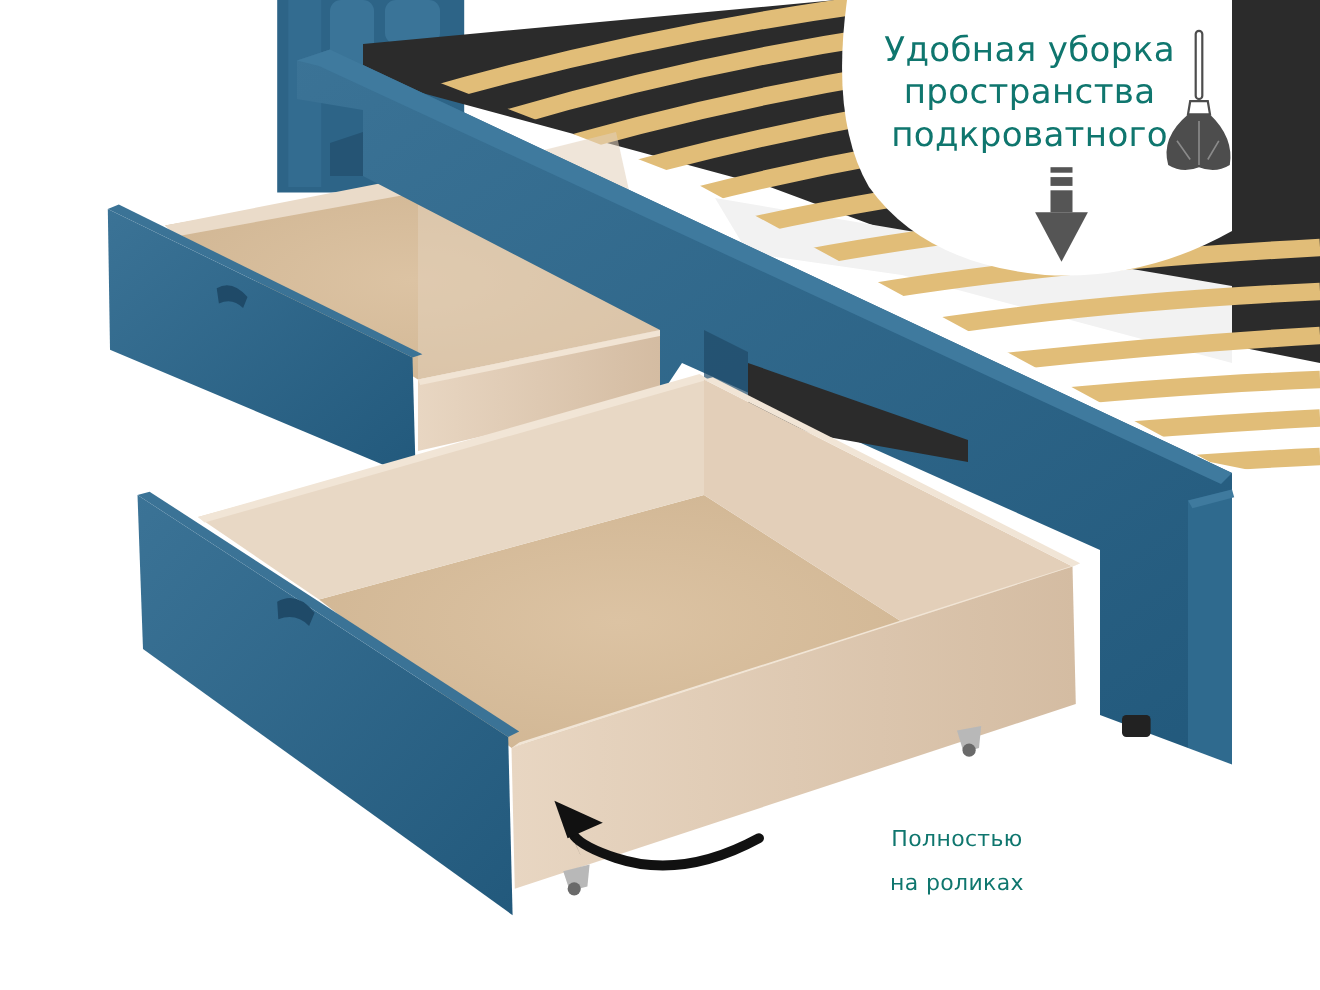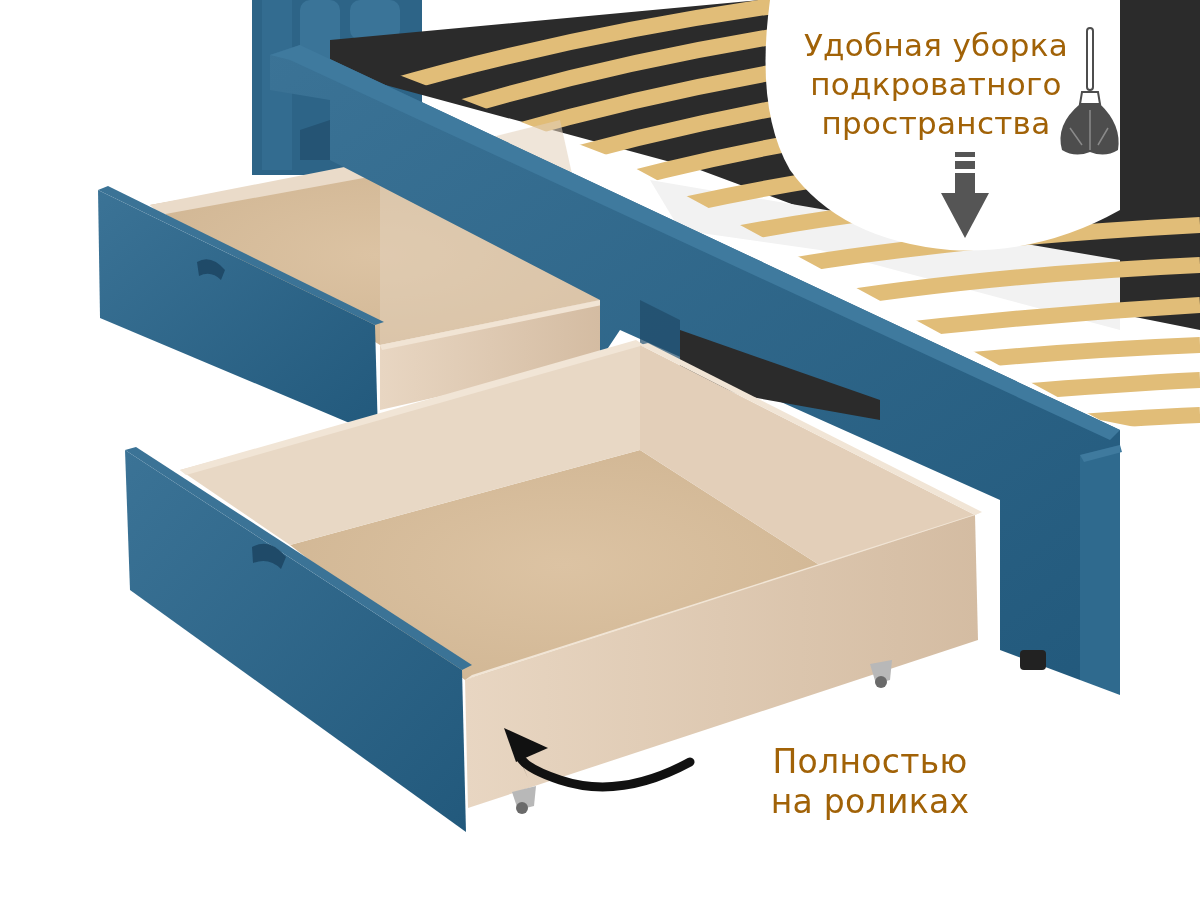--- a/index.html
+++ b/index.html
@@ -1,24 +1,24 @@
 <!DOCTYPE html>
 <html><head>
   <meta charset="utf-8">
   <style>
     html, body { margin: 0; padding: 0; background: #ffffff; }
     body { width: 1200px; height: 900px; position: relative; overflow: hidden; font-family: "DejaVu Sans", "Liberation Sans", sans-serif; }
     #scene { position: absolute; left: 0; top: 0; width: 1200px; height: 900px; }
     .callout-text {
-      position: absolute; color: #a16207; text-align: center;
+      position: absolute; color: #0f766e; text-align: center;
       font-family: "DejaVu Sans", "Liberation Sans", sans-serif;
       font-size: 31px; line-height: 39px; letter-spacing: 0.3px;
     }
     #callout-top { left: 786px; top: 26px; width: 300px; }
-    #callout-bottom { left: 680px; top: 742px; width: 380px; font-size: 33px; line-height: 40px; }
+    #callout-bottom { left: 680px; top: 742px; width: 380px; font-size: 20px; line-height: 40px; }
     .line { display: block; white-space: nowrap; }
   </style>
 </head>
 <body>
 
 <svg id="scene" viewBox="0 0 1200 900" xmlns="http://www.w3.org/2000/svg">
   <defs>
     <linearGradient id="uph" x1="0" y1="0" x2="1" y2="1">
       <stop offset="0" stop-color="#3b7396"></stop>
       <stop offset="1" stop-color="#22597c"></stop>
@@ -140,20 +140,20 @@
 
   <g>
     <path d="M690,762 Q620,800 560,780 Q530,770 522,760" stroke="#111" stroke-width="9" fill="none" stroke-linecap="round"></path>
     <polygon points="506,730 542,746 520,760 528,778" fill="#111"></polygon>
     <polygon points="504,728 548,748 516,762" fill="#111"></polygon>
   </g>
 </svg>
 
 <div id="callout-top" class="callout-text">
   <span class="line">Удобная уборка</span>
+  <span class="line">пространства</span>
   <span class="line">подкроватного</span>
-  <span class="line">пространства</span>
 </div>
 
 <div id="callout-bottom" class="callout-text">
   <span class="line">Полностью</span>
   <span class="line">на роликах</span>
 </div>
 
 </body></html>

